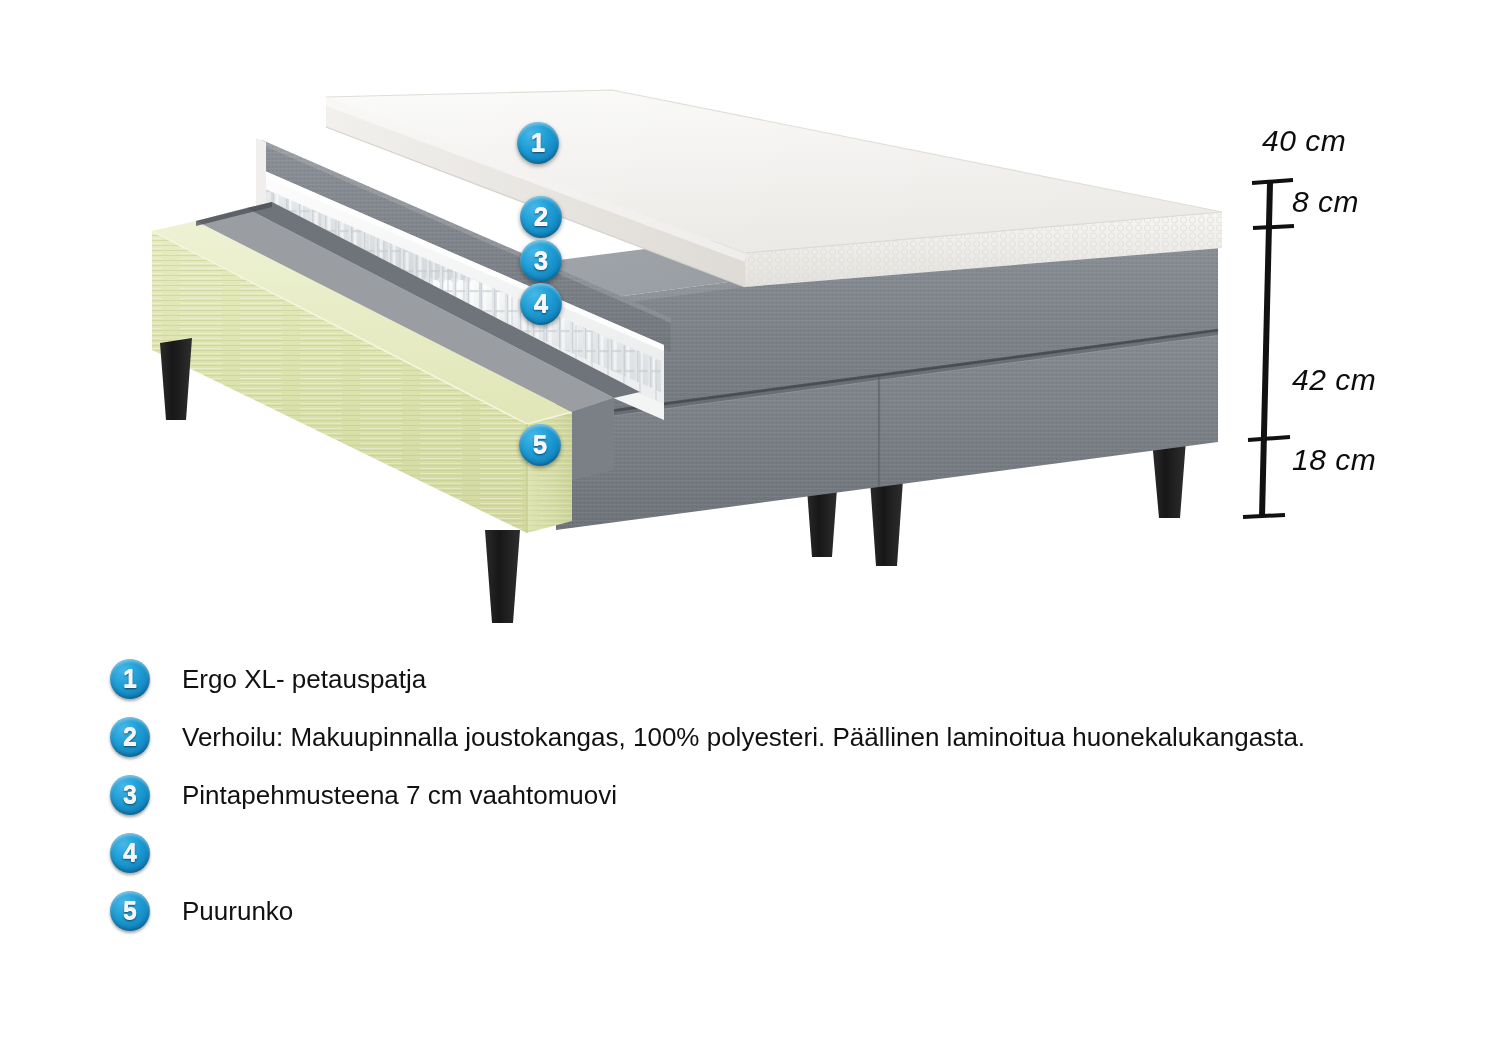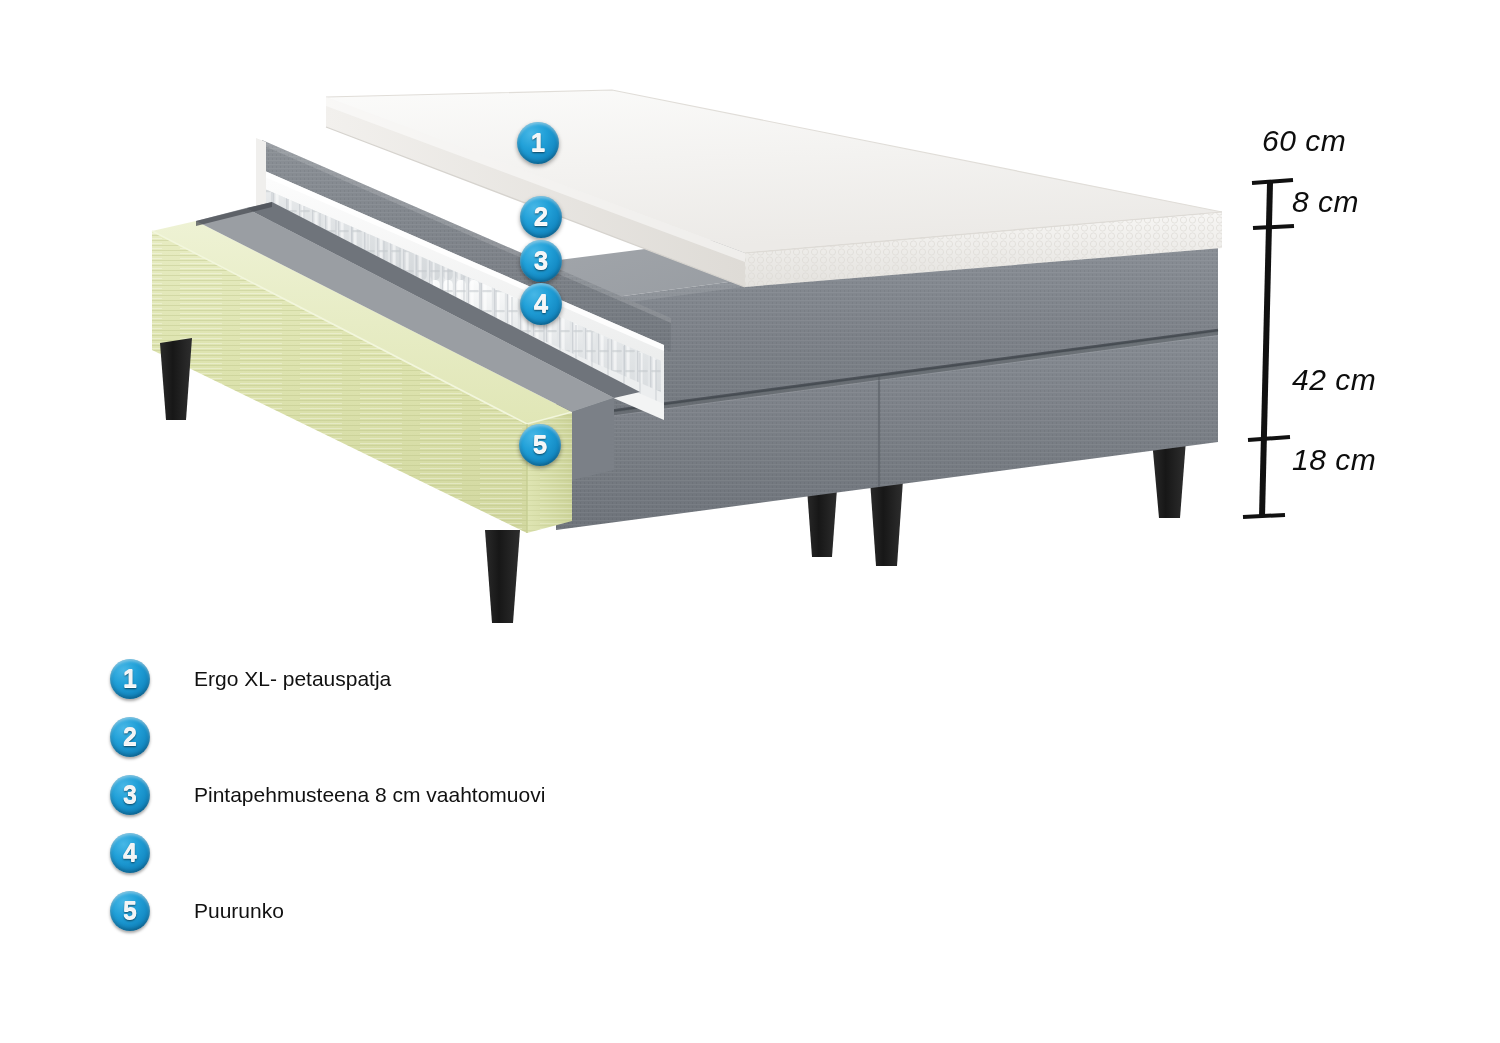--- a/index.html
+++ b/index.html
@@ -53,22 +53,22 @@
   .badge span{
     font-family:"Liberation Sans","DejaVu Sans",sans-serif;
     font-weight:bold;
     font-size:25px;
     line-height:1;
     color:#f2f4f5;
     text-shadow:0 1px 0 #ffffff, 0 2px 2px rgba(0,0,0,.55);
     transform:translateY(-1px);
   }
   .legend-text{
-    margin-left:44px;
-    font-size:21px;
+    margin-left:32px;
+    font-size:26px;
     color:#111111;
     white-space:nowrap;
     font-family:"Liberation Sans","DejaVu Sans",sans-serif;
   }
   .legend-text sup{font-size:.62em;vertical-align:super;}
 
   
   .cal-badge{
     position:absolute;
     width:42px;height:42px;
@@ -342,46 +342,47 @@
     <div class="cal-badge" style="left:520px;top:240px;">
       <span>3</span>
     </div>
     <div class="cal-badge" style="left:520px;top:283px;">
       <span>4</span>
     </div>
     <div class="cal-badge" style="left:519px;top:424px;">
       <span>5</span>
     </div>
 
-    <div class="dim-label" id="dim-70">60 cm</div>
+    <div class="dim-label" id="dim-70">40 cm</div>
     <div class="dim-label" id="dim-10">8 cm</div>
     <div class="dim-label" id="dim-42">42 cm</div>
     <div class="dim-label" id="dim-18">18 cm</div>
   </div>
 
   <div id="legend">
 
     <div class="legend-row">
       <div class="badge">
         <span>1</span>
       </div>
       <div class="legend-text">Ergo XL- petauspatja</div>
     </div>
 
     <div class="legend-row">
       <div class="badge">
         <span>2</span>
       </div>
+      <div class="legend-text">Verhoilu: Makuupinnalla joustokangas, 100% polyesteri. Päällinen laminoitua huonekalukangasta.</div>
     </div>
 
     <div class="legend-row">
       <div class="badge">
         <span>3</span>
       </div>
-      <div class="legend-text">Pintapehmusteena 8 cm vaahtomuovi</div>
+      <div class="legend-text">Pintapehmusteena 7 cm vaahtomuovi</div>
     </div>
 
     <div class="legend-row">
       <div class="badge">
         <span>4</span>
       </div>
     </div>
 
     <div class="legend-row">
       <div class="badge">

